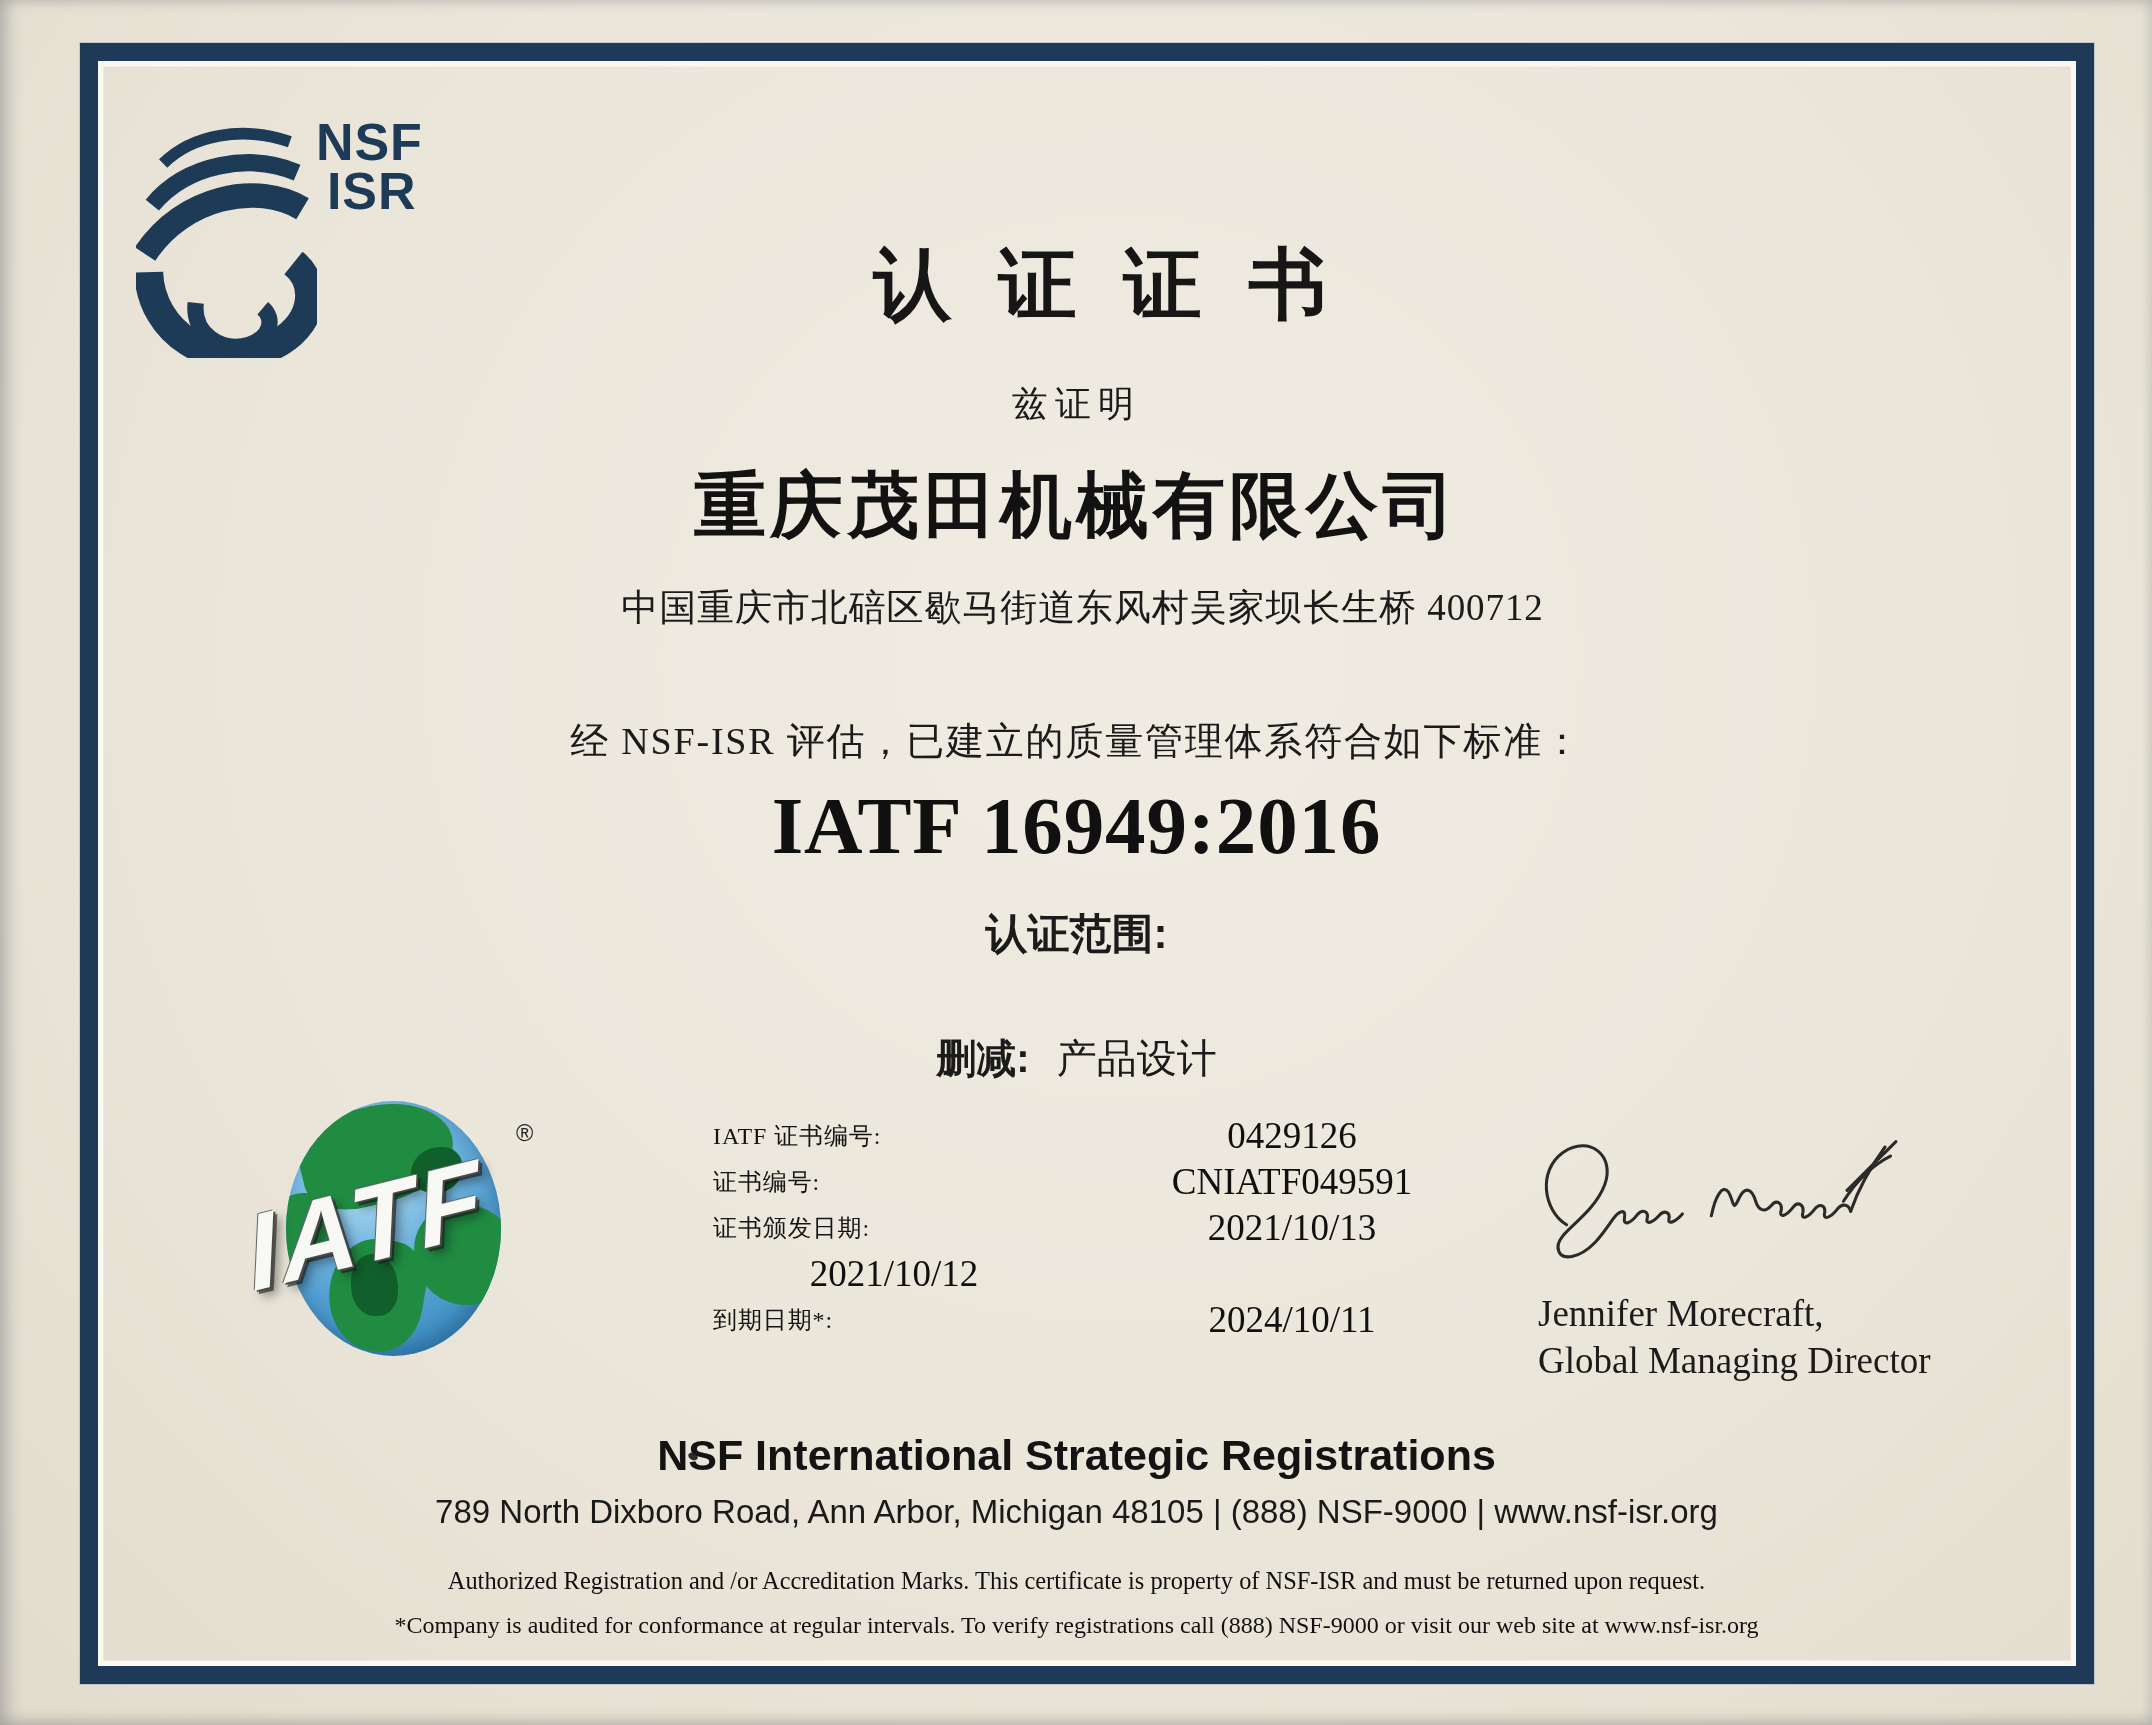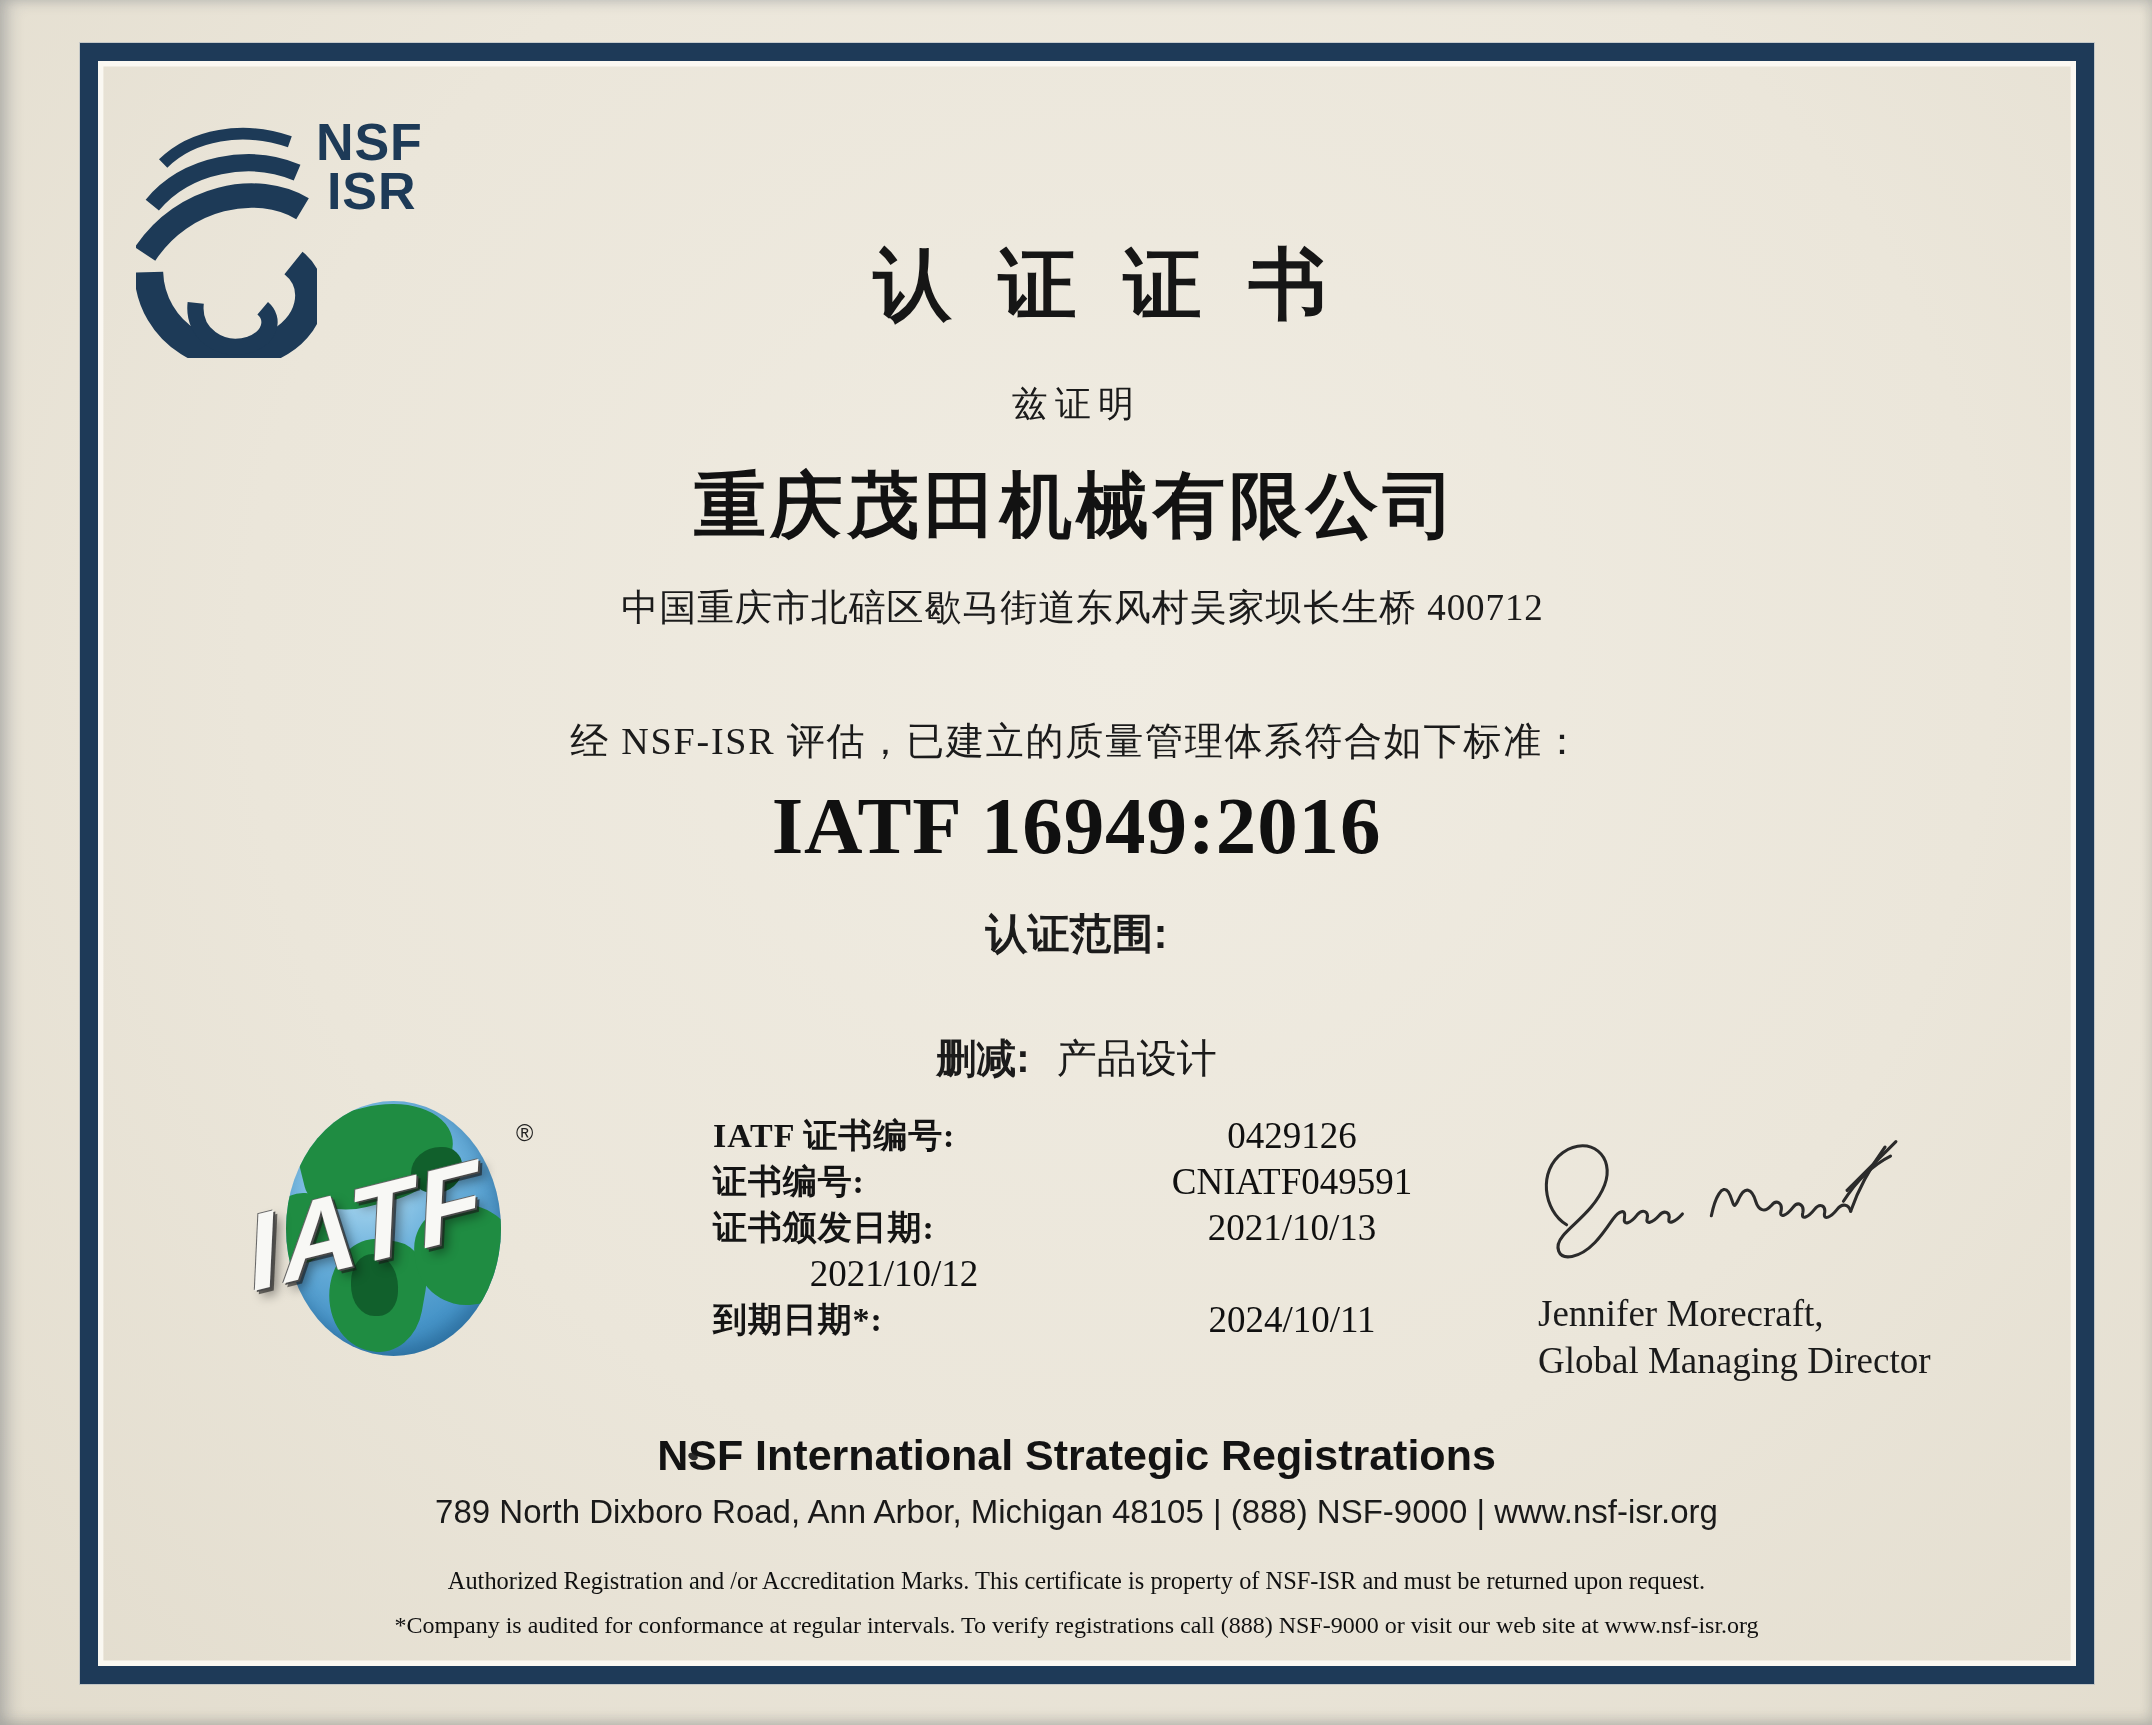--- a/index.html
+++ b/index.html
@@ -52,21 +52,21 @@
   #iatf-word{
     position:absolute;left:-18px;top:58px;width:317px;
     font-style:italic;font-weight:800;font-size:107px;letter-spacing:3.6px;color:#f8f8f5;
     transform:rotate(-14deg) skewX(-6deg);
     text-shadow:1.8px 1.8px 0 #4a4a4a,3.6px 4.5px 0 rgba(25,25,25,.6),-0.9px -0.9px 0 #666,6.3px 8.1px 11px rgba(0,0,0,.4);
   }
   #iatf-reg{position:absolute;left:255px;top:23.5px;font-size:23.5px;color:#222;}
   
   #details{position:absolute;left:713px;top:1113px;}
   .drow{display:flex;height:46px;line-height:46px;}
-  .dlabel{width:398px;font-size:34px;font-weight:bold;letter-spacing:0.9px;color:#141414;}
+  .dlabel{width:398px;font-size:24px;font-weight:normal;letter-spacing:0.9px;color:#141414;}
   .dvalue{width:362px;text-align:center;font-size:37px;color:#101010;}
   
   #signature-svg{position:absolute;left:1525px;top:1127px;width:389px;height:154px;}
   #sig-name{left:1538px;top:1292px;font-size:37px;}
   #sig-title{left:1538px;top:1339px;font-size:37px;}
   
   #footer-org{top:1431px;font-size:43px;font-weight:bold;color:#131313;}
   #footer-address{top:1493px;font-size:33px;color:#1a1a1a;}
   #fine-print-1{top:1567px;font-size:24.4px;color:#101010;}
   #fine-print-2{top:1594px;font-size:24px;color:#101010;margin-top:18px;}

